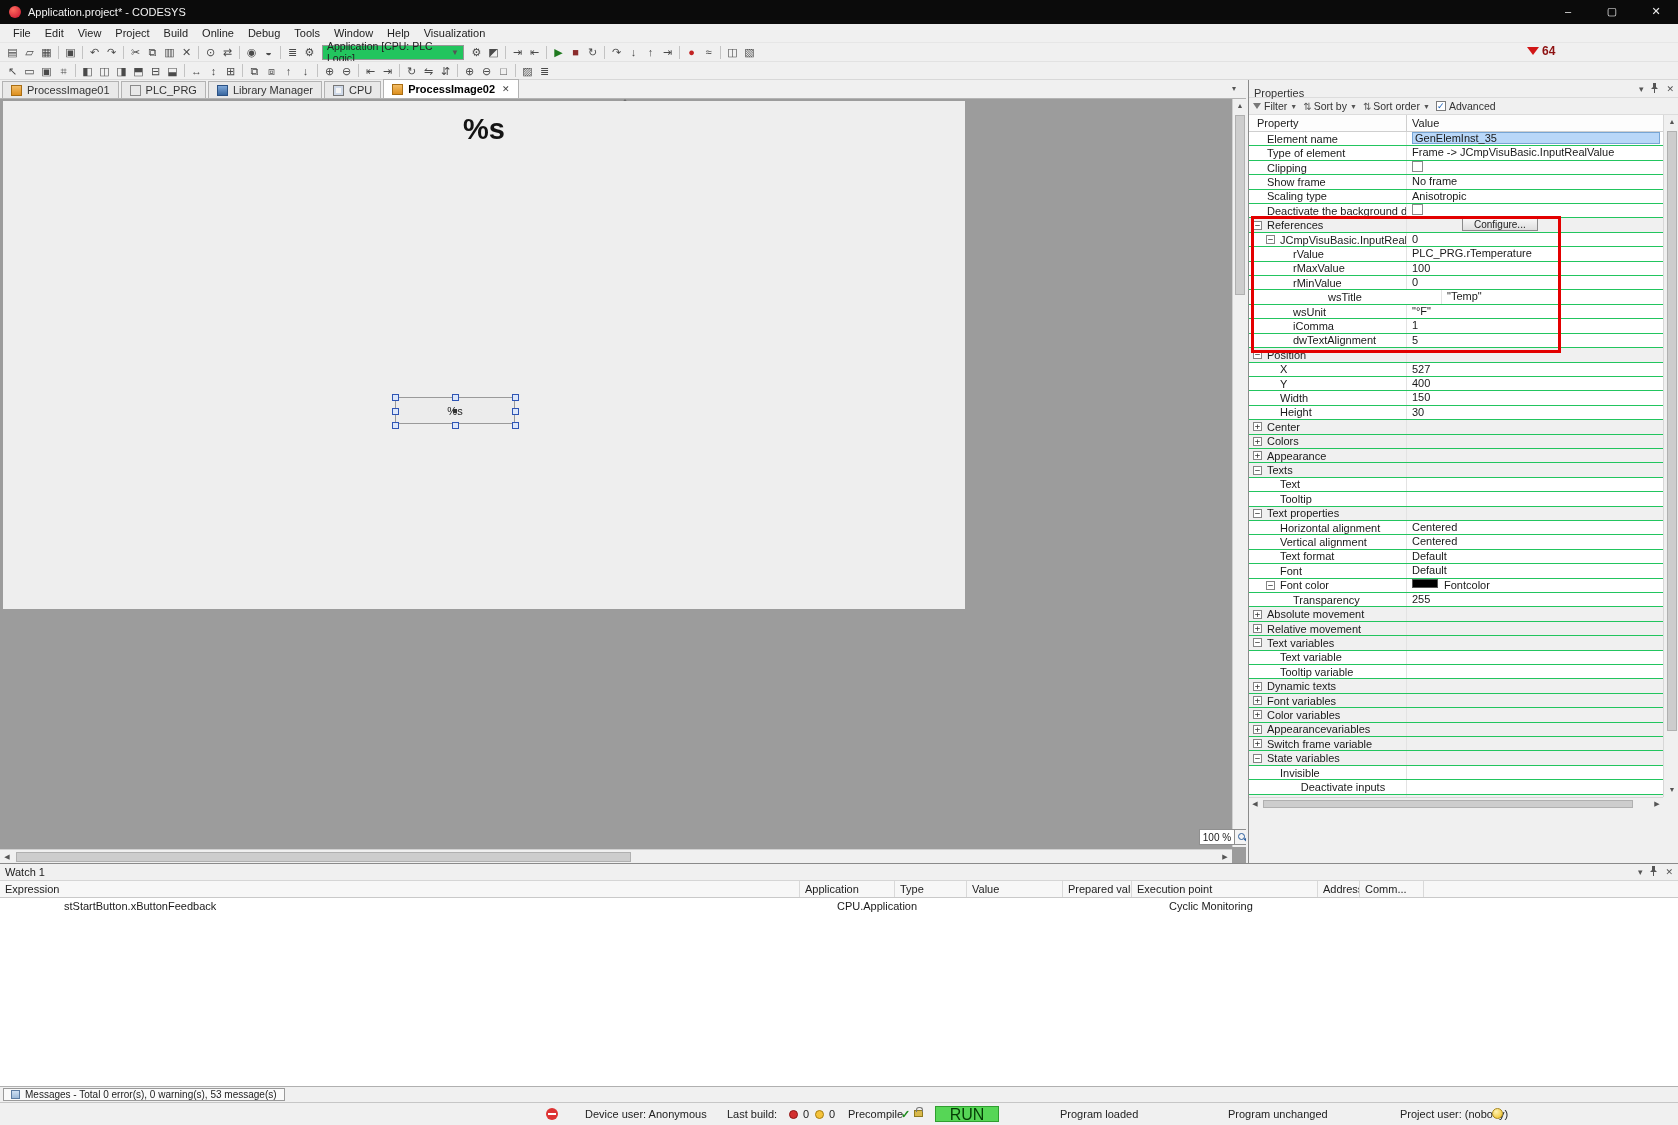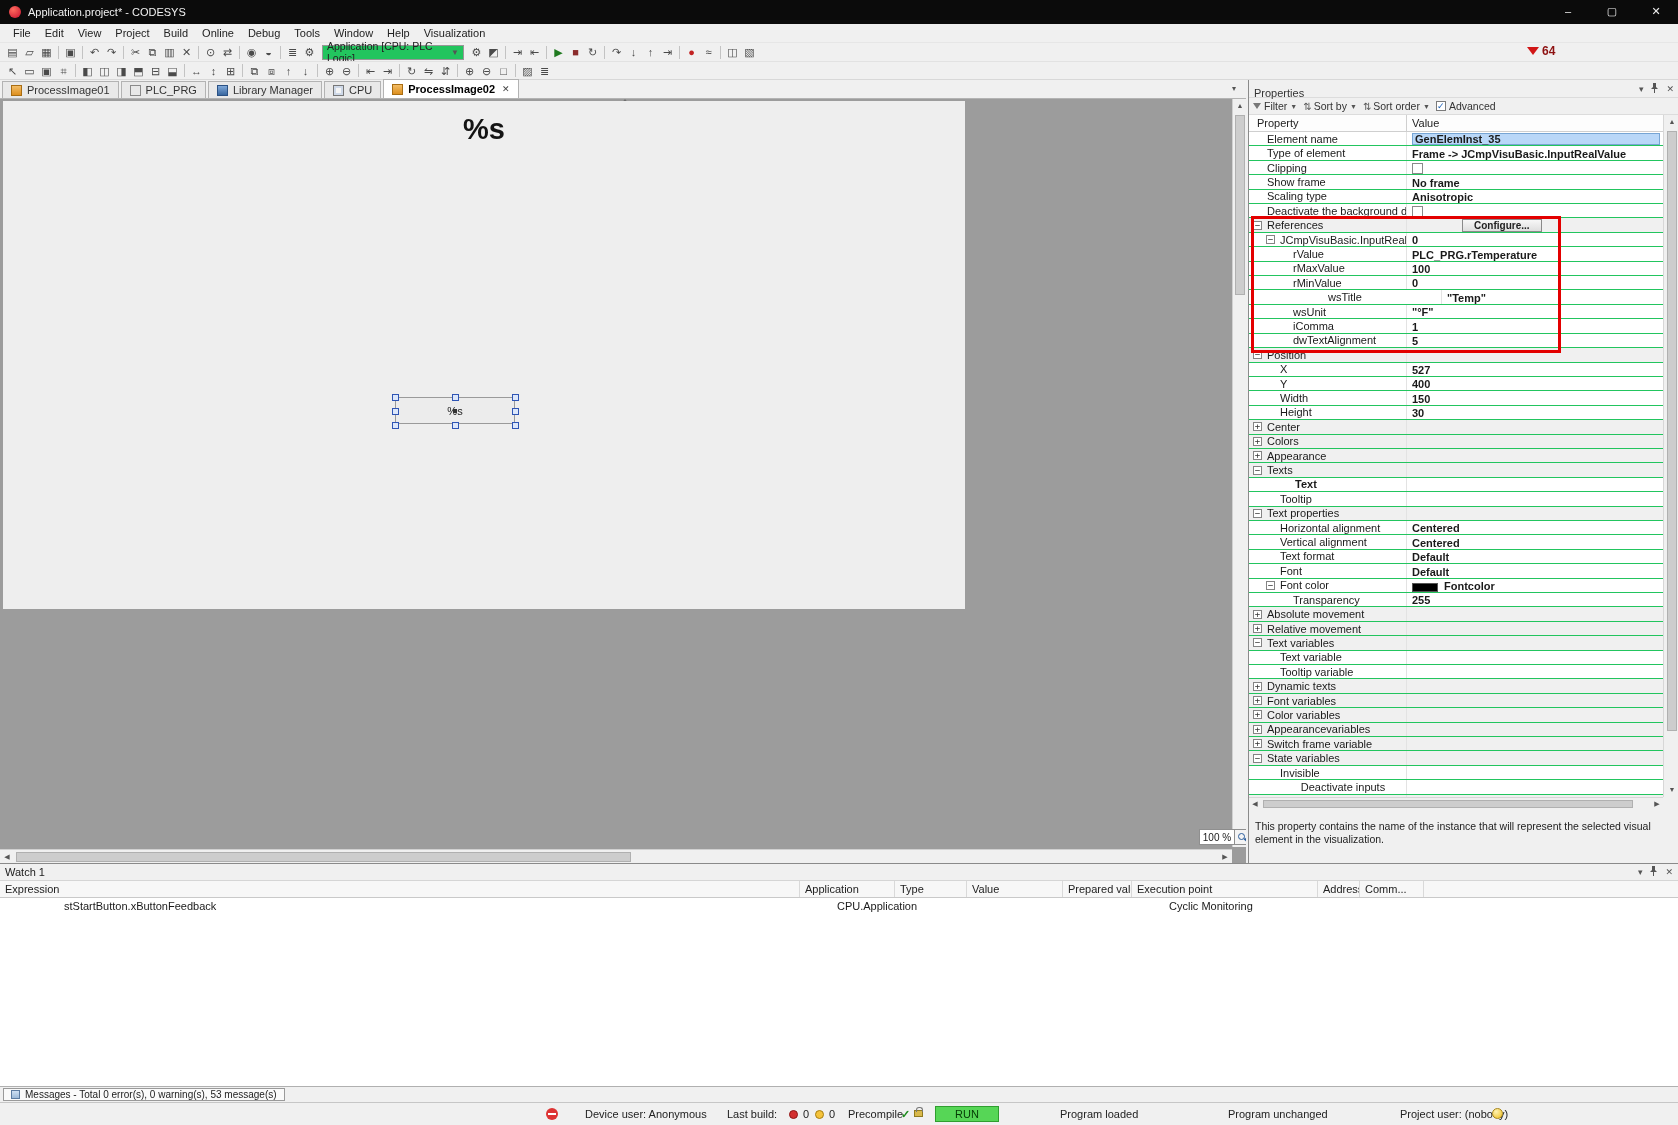--- a/index.html
+++ b/index.html
@@ -74,21 +74,21 @@
   .mini-funnel { width:0; height:0; border-left:4px solid transparent; border-right:4px solid transparent; border-top:6px solid #777; margin-right:3px; }
   .sort-glyph { font-size:10px; margin-right:2px; color:#555; }
   .adv-check { width:10px; height:10px; border:1px solid #7a7a7a; background:#fff; font-size:9px; line-height:9px; text-align:center; color:#1d61b8; margin-right:3px; }
   #props-gridheader { position:absolute; left:0; top:35px; width:414px; height:17px; background:#fdfdfd; border-bottom:1px solid #cfcfcf; display:flex; }
   .ph-l { width:158px; border-right:1px solid #cfcfcf; padding-left:8px; line-height:16px; color:#222; }
   .ph-v { flex:1; padding-left:5px; line-height:16px; color:#222; }
   #prop-grid { position:absolute; left:0; top:52px; width:414px; height:666px; background:#fff; overflow:hidden; }
   .prow { display:flex; height:14.42px; background:#fff; border-bottom:1px solid #22c55e; }
   .prow.group { background:#f0f0f0; }
   .pcell-l { width:158px; flex:none; display:flex; align-items:center; overflow:hidden; white-space:nowrap; border-right:1px solid #e3e3e3; color:#1a1a1a; }
-  .pcell-v { flex:1; display:flex; align-items:flex-end; overflow:hidden; white-space:nowrap; padding-left:5px; color:#1a1a1a;font-weight:bold; }
+  .pcell-v { flex:1; display:flex; align-items:flex-start; overflow:hidden; white-space:nowrap; padding-left:5px; color:#1a1a1a; }
   .expand { width:9px; height:9px; border:1px solid #848484; background:#fff; font-size:9px; line-height:7px; text-align:center; color:#333; margin-right:5px; flex:none; font-family:"DejaVu Sans Mono",monospace; }
   .checkbox { width:11px; height:11px; border:1px solid #8a8a8a; background:#fff; flex:none; }
   .cfg-btn { margin-left:50px; padding:0 11px; height:13px; line-height:12px; border:1px solid #8a8a8a; background:linear-gradient(#f7f7f7,#dedede); font-size:10px; color:#222; }
   .sel-val { display:block; width:99%; background:#b9d7f8; border:1px solid #77a5d4; height:12px; line-height:10px; padding:0 2px; }
   .swatch { width:26px; height:9px; border:1px solid #555; margin-right:6px; flex:none; }
   #red-box { position:absolute; left:2px; top:136px; width:310px; height:137px; border:3px solid #e30000; pointer-events:none; }
   #grid-vscroll { position:absolute; left:414px; top:35px; width:16px; height:682px; background:#f0f0f0; border-left:1px solid #d7d7d7; }
   #grid-hscroll { position:absolute; left:0; top:717px; width:414px; height:13px; background:#f0f0f0; border-top:1px solid #d7d7d7; }
   #props-help { position:absolute; left:6px; top:740px; width:416px; font-size:10.5px; color:#222; line-height:13px; }
 
@@ -109,21 +109,21 @@
   #statusbar { left:0; top:1102px; width:1678px; height:23px; background:#f0f0f0; border-top:1px solid #c6c6c6; }
   .sb { position:absolute; top:5px; font-size:11px; color:#222; white-space:nowrap; }
   .dot { position:absolute; top:7px; width:9px; height:9px; border-radius:50%; }
   .dot.red { background:#d32f2f; border:1px solid #8e1515; }
   .dot.yellow { background:#f5c33b; border:1px solid #a87f10; }
   .sb-check { color:#1d8a1d; font-weight:bold; }
   #user-icon { position:absolute; left:546px; top:5px; width:12px; height:12px; border-radius:50%; background:#d33; }
   #user-icon:after { content:""; position:absolute; left:2px; top:5px; width:8px; height:2px; background:#fff; }
   #lock-icon { position:absolute; left:914px; top:7px; width:9px; height:7px; background:#d9b84a; border:1px solid #8f7a1e; }
   #lock-icon:before { content:""; position:absolute; left:1px; top:-4px; width:5px; height:4px; border:1.5px solid #777; border-bottom:none; border-radius:3px 3px 0 0; }
-  #run-box { position:absolute; left:935px; top:3px; width:64px; height:16px; background:#56d656; border:1px solid #2f9e2f; text-align:center; line-height:15px; font-size:11px; color:#083; color:#053c05; }
+  #run-box { position:absolute; left:935px; top:3px; width:64px; height:16px; background:#56d656; border:1px solid #2f9e2f; text-align:center; line-height:15px; font-size:16px; color:#083; color:#053c05; }
   #bulb-icon { position:absolute; left:1492px; top:5px; width:11px; height:11px; border-radius:50%; background:radial-gradient(circle at 35% 30%,#fff2b3,#f0c020); border:1px solid #a8861a; }
 </style>
 </head>
 <body>
 
 <div id="titlebar" class="abs">
   <span class="app-logo"></span>
   <span id="title-text">Application.project* - CODESYS</span>
   <div id="win-btns">
     <span class="win-btn">–</span>
@@ -524,21 +524,21 @@
         <div class="pcell-v"></div>
       </div>
       <div class="prow group">
         <div class="pcell-l" style="padding-left: 4px;">
           <span class="expand">−</span>
           <span class="plabel">Texts</span>
         </div>
         <div class="pcell-v"></div>
       </div>
       <div class="prow">
-        <div class="pcell-l" style="padding-left: 46px; font-weight: bold;">
+        <div class="pcell-l" style="padding-left: 31px;">
           <span class="plabel">Text</span>
         </div>
         <div class="pcell-v"></div>
       </div>
       <div class="prow">
         <div class="pcell-l" style="padding-left: 31px;">
           <span class="plabel">Tooltip</span>
         </div>
         <div class="pcell-v"></div>
       </div>
@@ -698,21 +698,20 @@
   <div id="grid-vscroll">
     <span class="sc-btn" style="left:1px;top:0;">▲</span>
     <span class="sc-thumb" style="left:3px;top:16px;width:10px;height:600px;"></span>
     <span class="sc-btn" style="left:1px;top:668px;">▼</span>
   </div>
   <div id="grid-hscroll">
     <span class="sc-btn" style="left:0;top:0;width:12px;height:12px;line-height:12px;">◀</span>
     <span class="sc-thumb" style="left:14px;top:2px;width:370px;height:8px;"></span>
     <span class="sc-btn" style="left:402px;top:0;width:12px;height:12px;line-height:12px;">▶</span>
   </div>
-  <div id="props-help">This property contains the name of the instance that will represent the selected visual element in the visualization.</div>
 </div>
 
 <div id="watch" class="abs">
   <div id="watch-header">
     <span>Watch 1</span>
     <span class="panel-icons">
       <span class="panel-ico">▾</span>
       <span class="panel-ico"><svg width="9" height="10">
             <path d="M3 0h3v4l2 2H1l2-2z" fill="#555"></path>
             <rect x="4" y="6" width="1" height="4" fill="#555"></rect>

